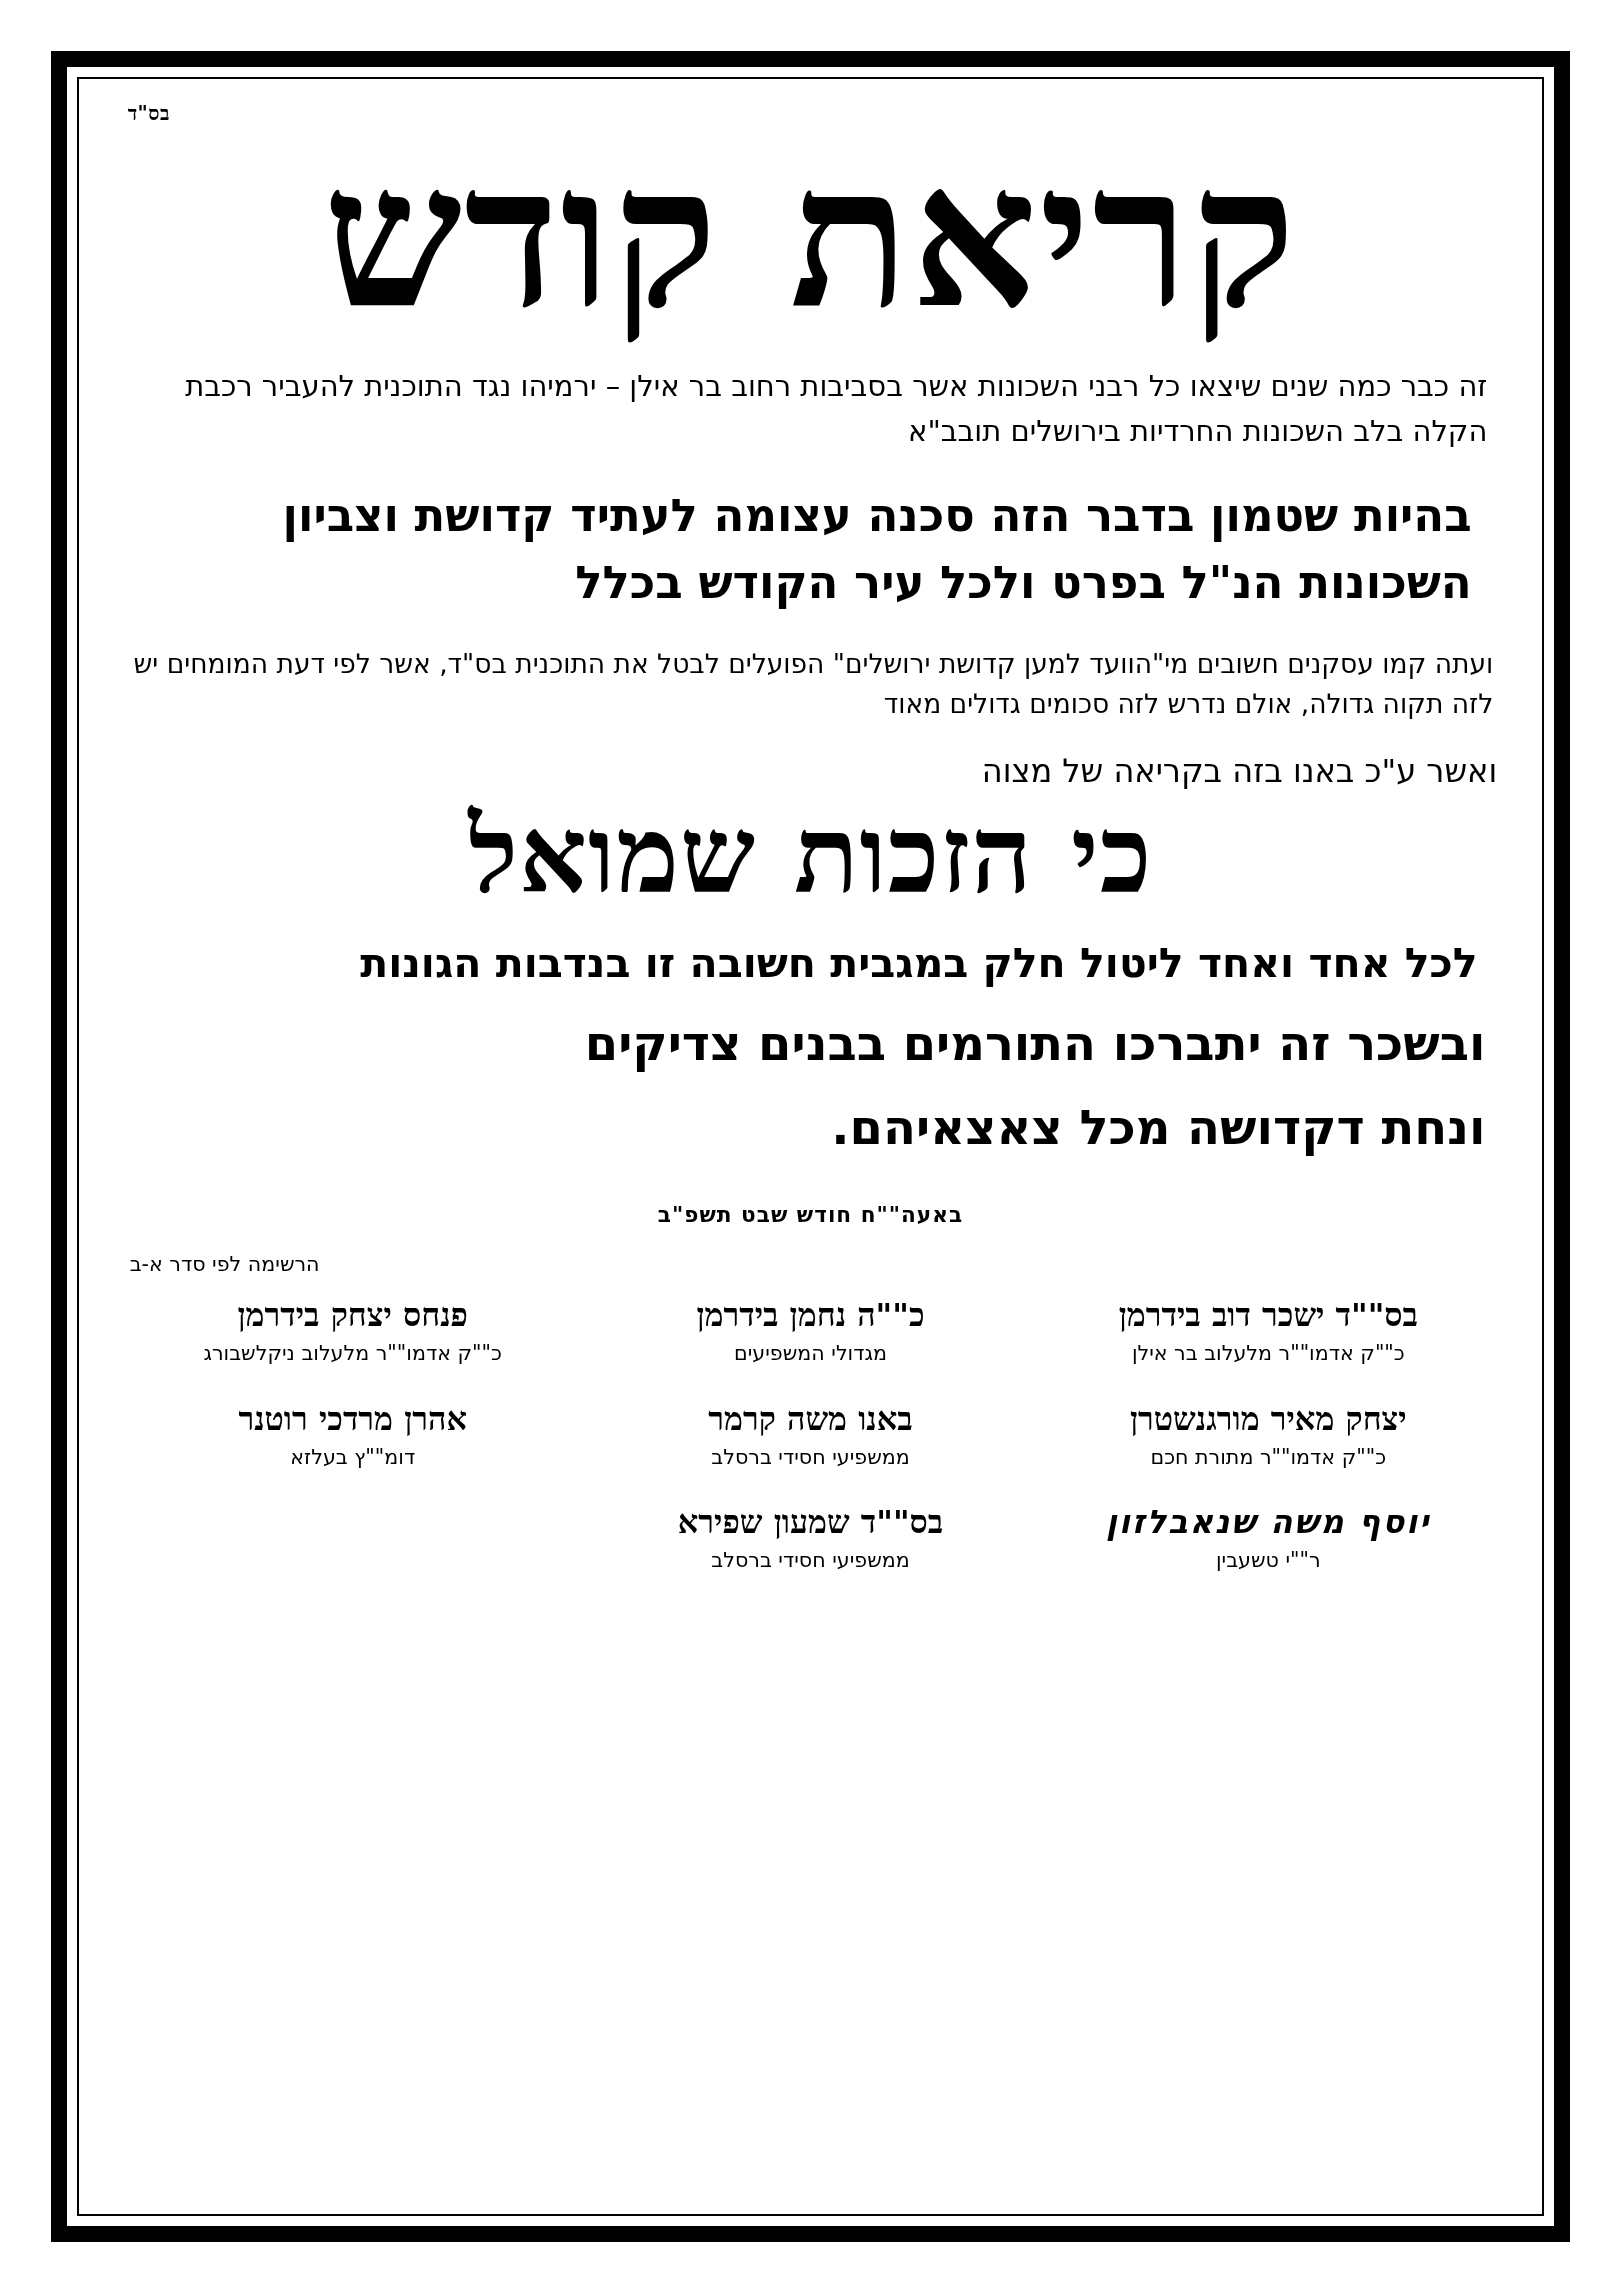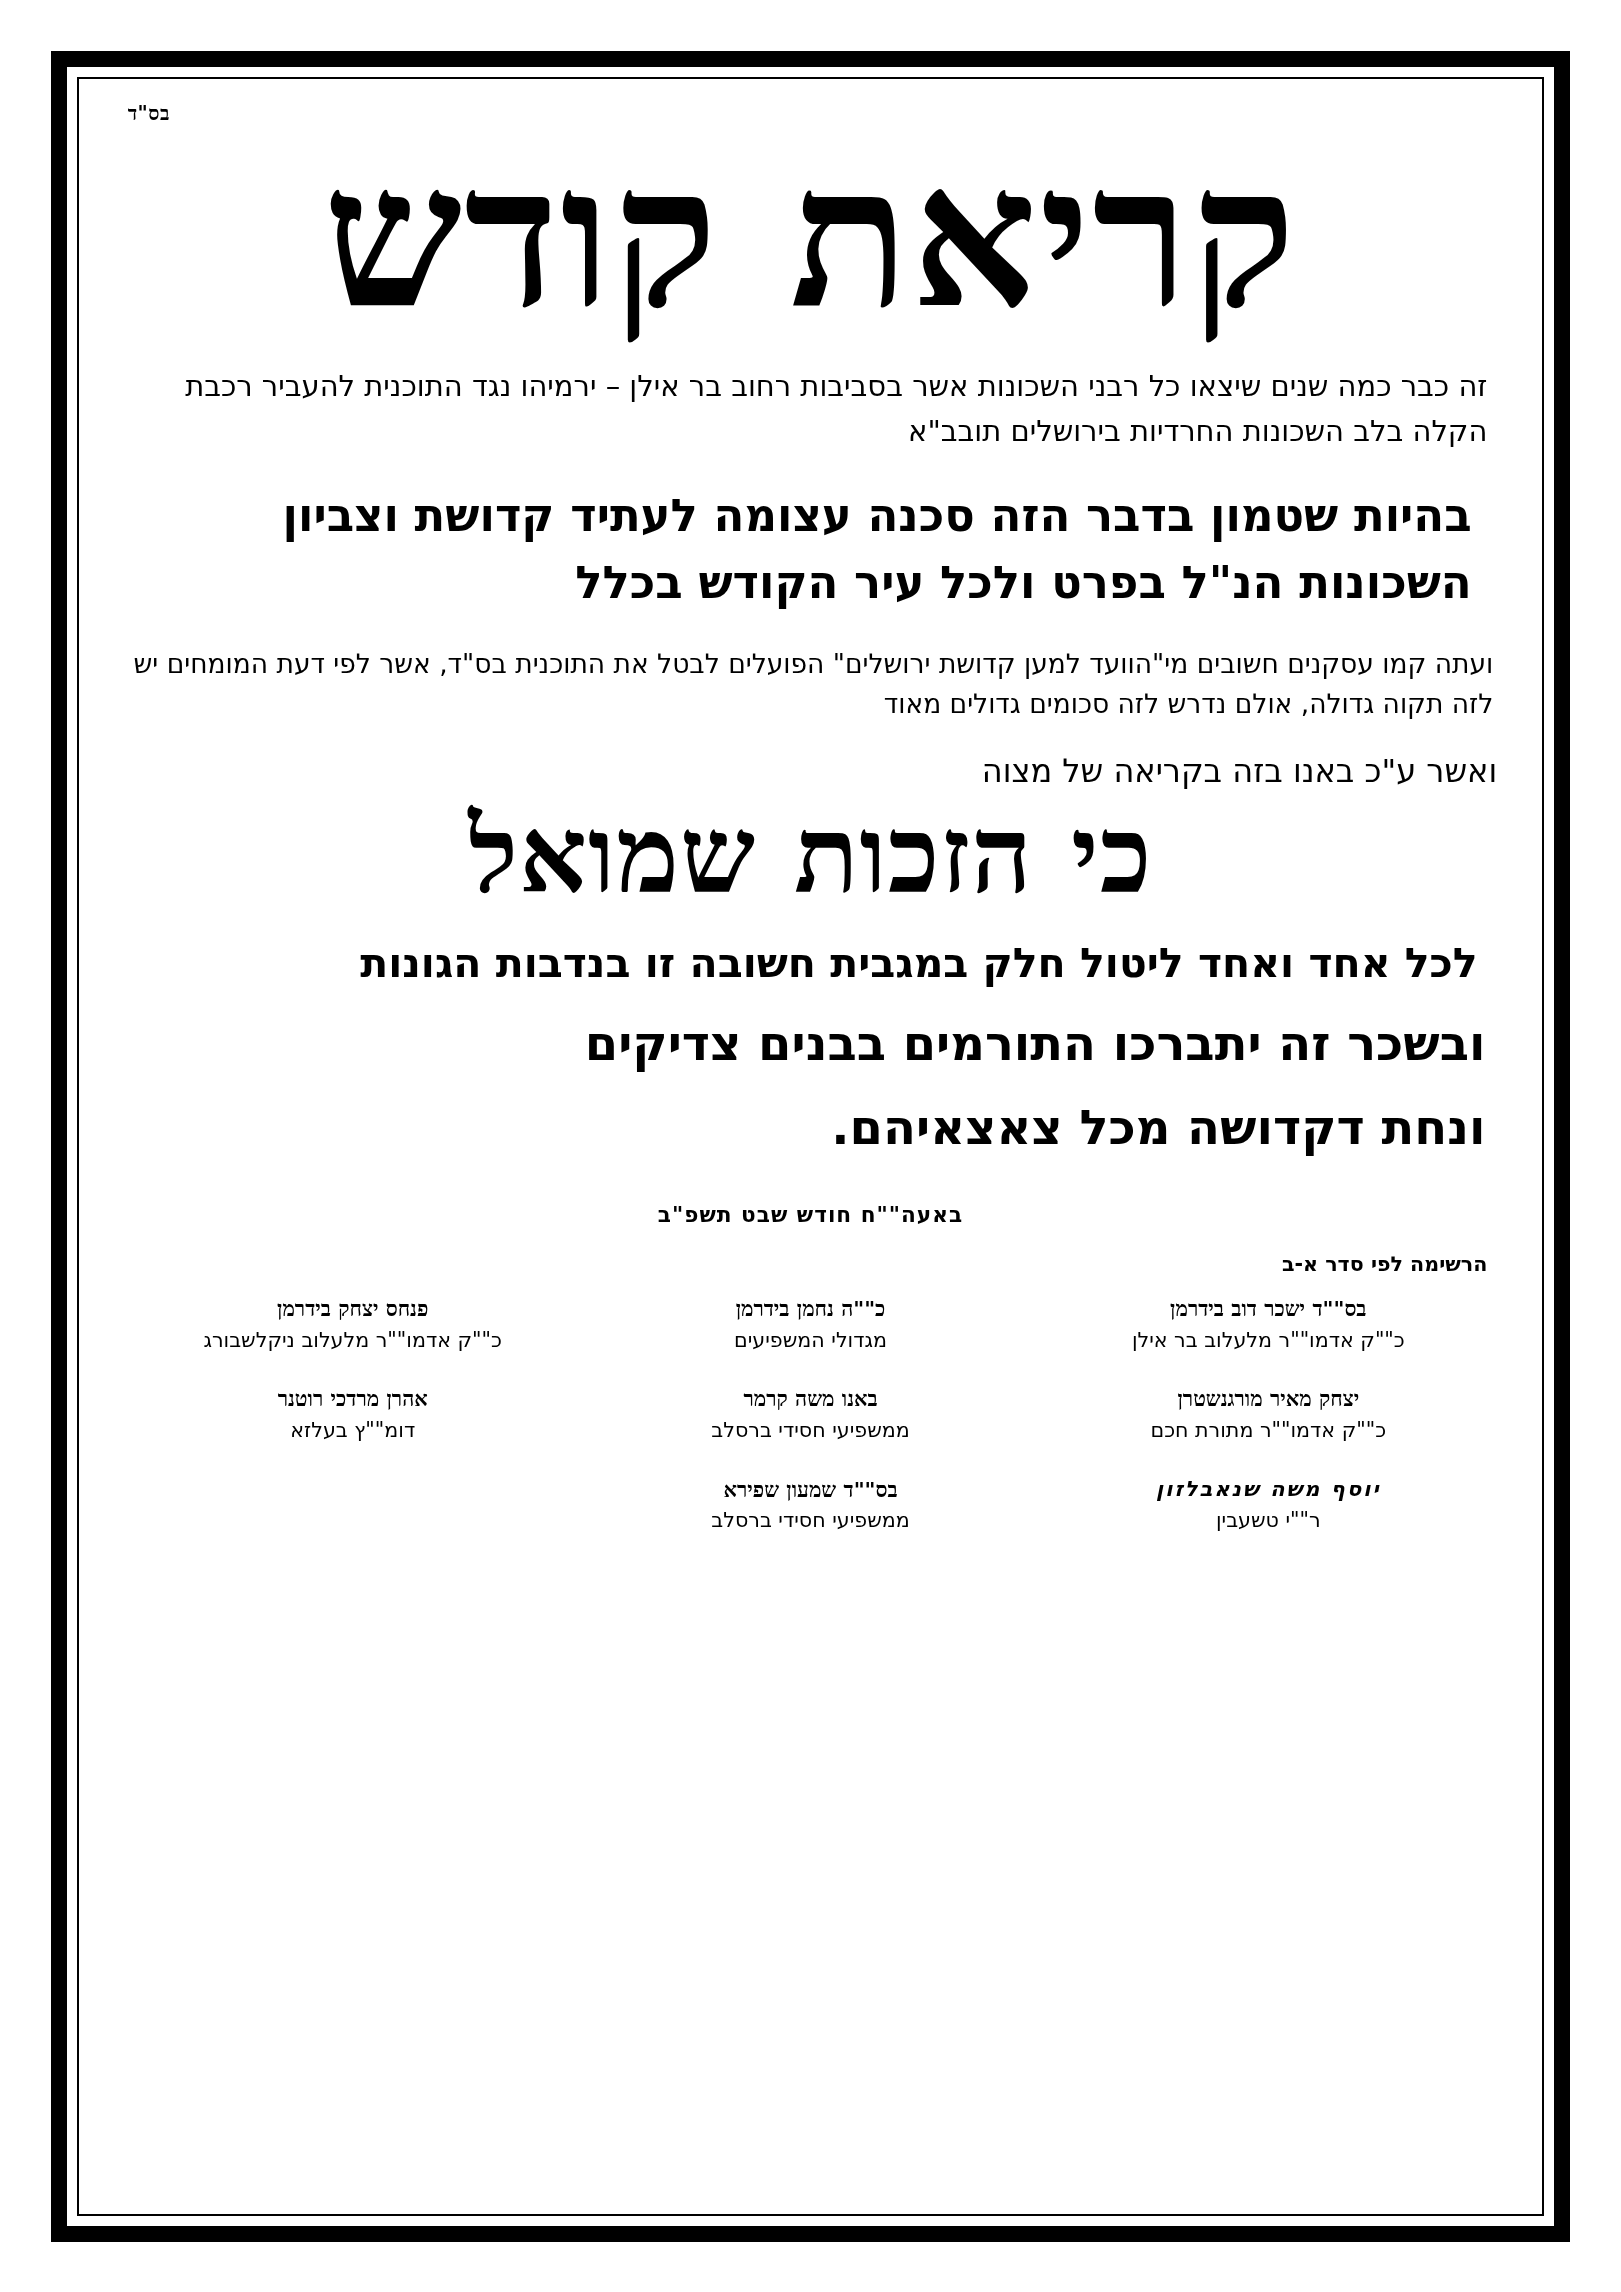--- a/index.html
+++ b/index.html
@@ -123,23 +123,23 @@
 
   .date-line {
     text-align: center;
     font-size: 21.6px;
     font-weight: 700;
     margin: 41px 0 0 0;
     letter-spacing: 1px;
   }
 
   .order-note {
-    text-align: right;
+    text-align: left;
     font-size: 20.6px;
-    font-weight: 700;
+    font-weight: 400;
     margin: 25.5px 9.8px 0 5.9px;
   }
 
   .signers {
     margin: 19.6px 0 0 0;
     display: grid;
     grid-template-columns: 1fr 1fr 1fr;
     grid-auto-rows: auto;
     row-gap: 33px;
     column-gap: 0;
@@ -147,21 +147,21 @@
   }
 
   .signer {
     text-align: center;
     padding: 0 5.9px;
   }
 
   .signer-name {
     font-family: "DejaVu Serif", "Liberation Serif", serif;
     font-weight: 700;
-    font-size: 21px;
+    font-size: 32px;
     line-height: 1.22;
     letter-spacing: 0px;
   }
 
   .signer-name.script {
     font-family: "DejaVu Sans", "Liberation Sans", sans-serif;
     font-style: italic;
     letter-spacing: 2px;
   }
 

